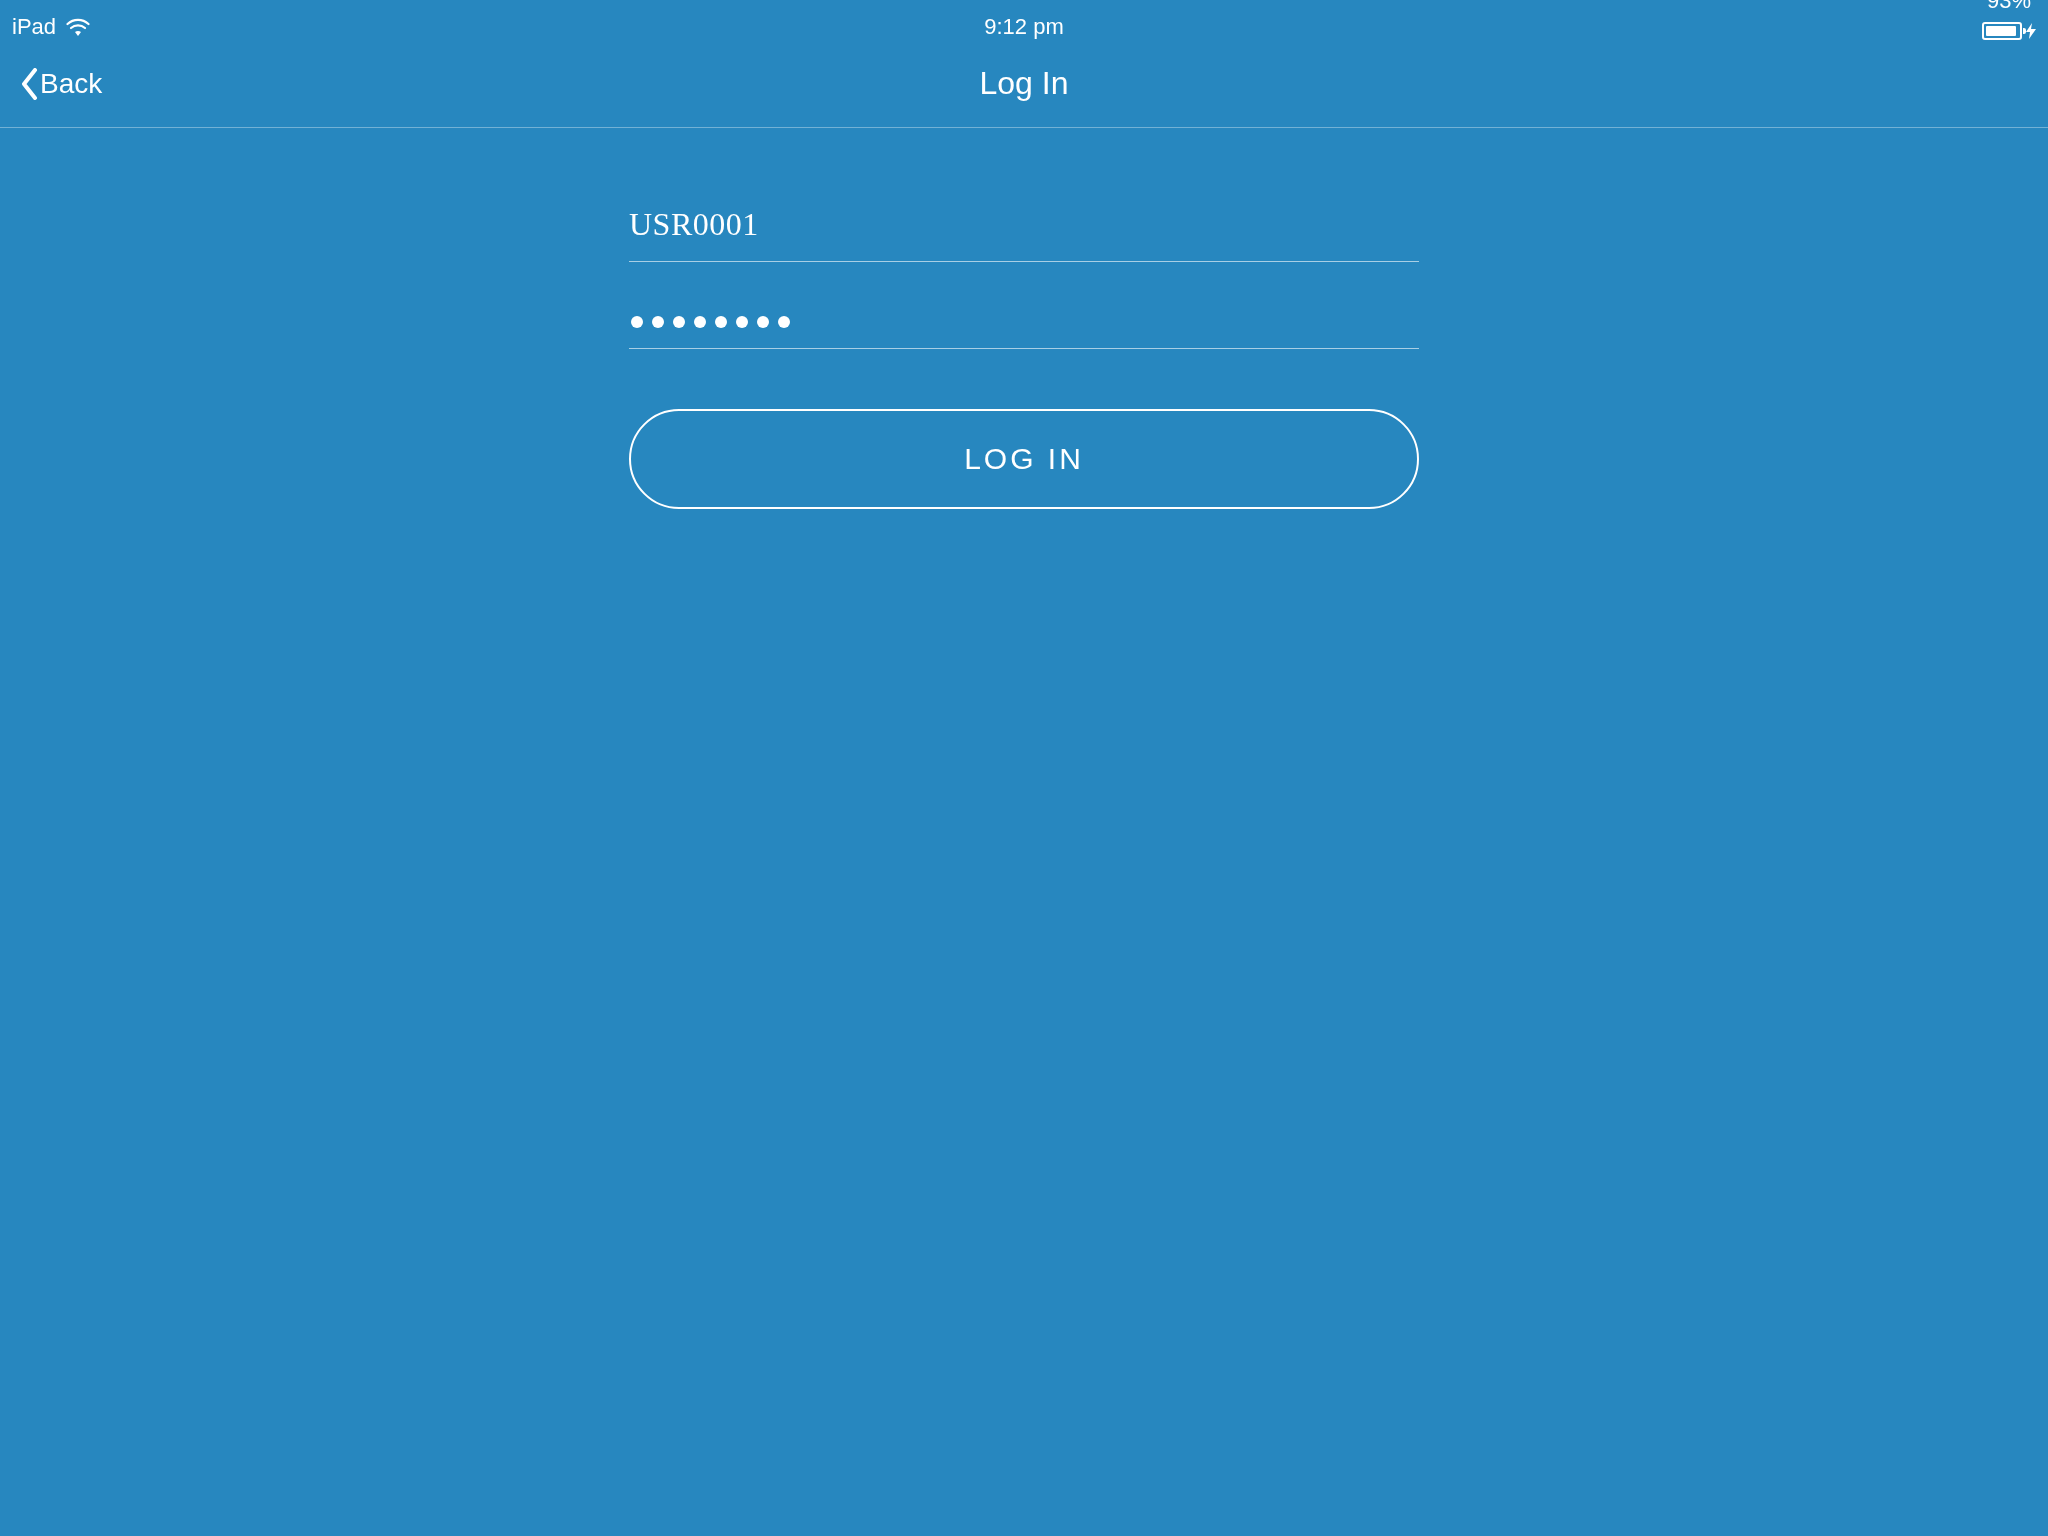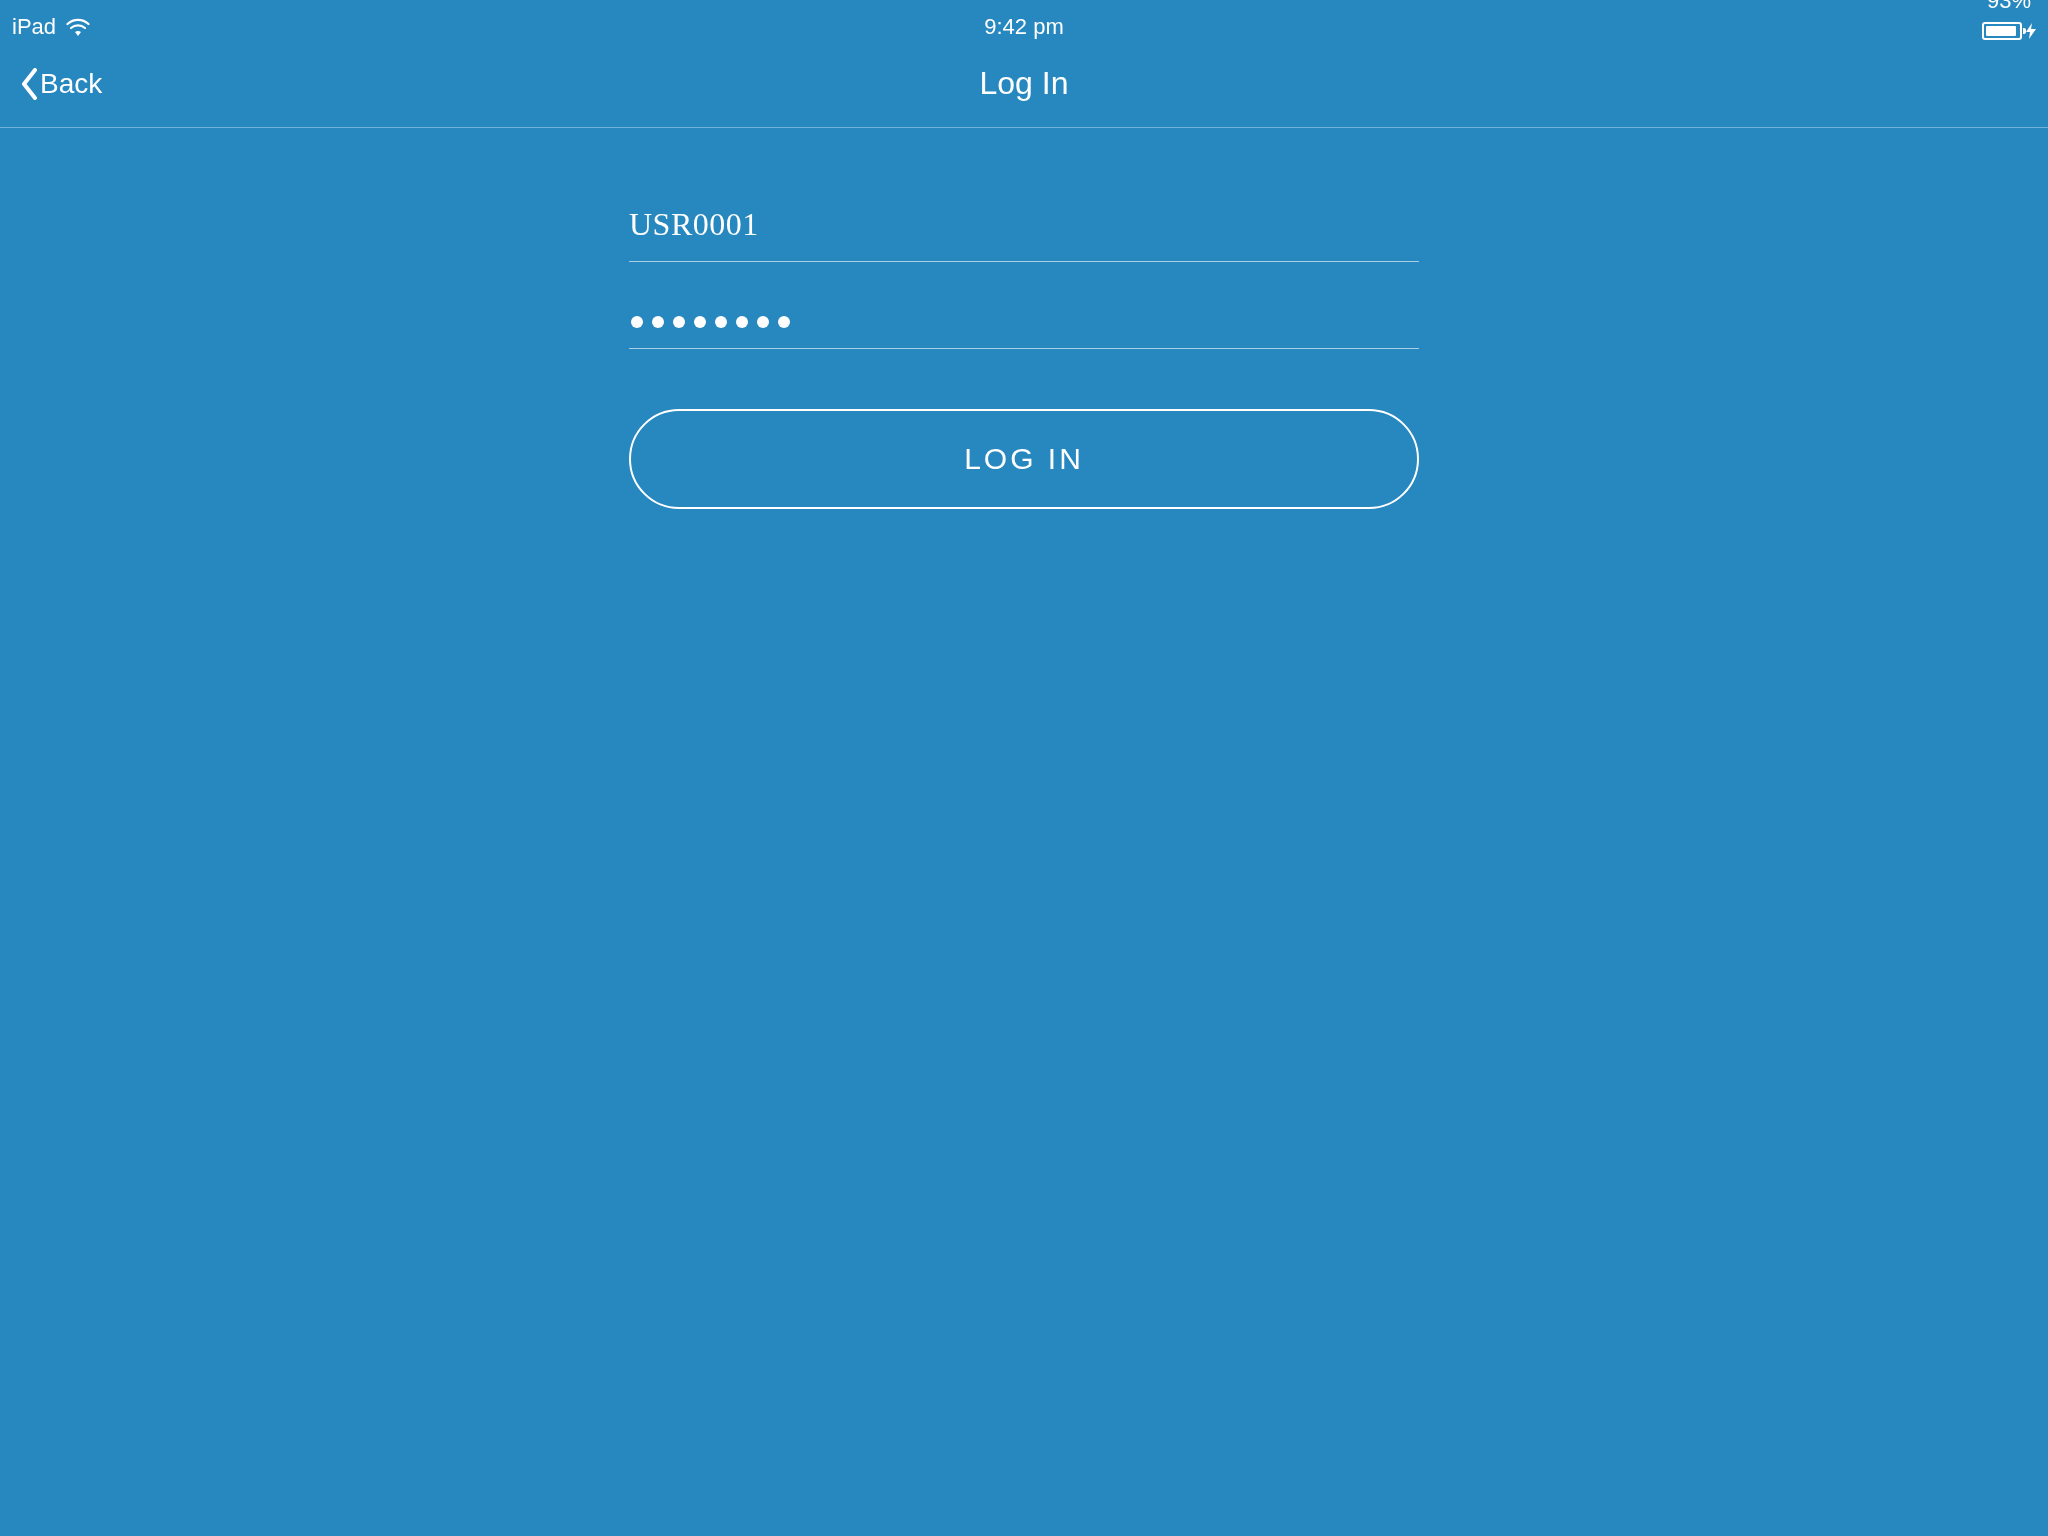--- a/index.html
+++ b/index.html
@@ -165,21 +165,21 @@
   <div class="status-left">
     <span>iPad</span>
     <span class="wifi-icon">
       <svg width="24" height="18" viewBox="0 0 24 18">
         <path d="M12 18 L9 14 C10.8 12.6 13.2 12.6 15 14 Z" fill="#ffffff"></path>
         <path d="M5 10 C9 6.5 15 6.5 19 10" stroke="#ffffff" stroke-width="2.2" fill="none" stroke-linecap="round"></path>
         <path d="M1.5 6 C7.5 0.5 16.5 0.5 22.5 6" stroke="#ffffff" stroke-width="2.2" fill="none" stroke-linecap="round"></path>
       </svg>
     </span>
   </div>
-  <div class="status-center">9:42 pm</div>
+  <div class="status-center">9:12 pm</div>
   <div class="status-right">
     <span class="lock-icon">
       <svg width="22" height="22" viewBox="0 0 22 22">
         <circle cx="11" cy="11" r="9" stroke="#ffffff" stroke-width="1.8" fill="none"></circle>
         <rect x="8" y="10" width="6" height="5" rx="1" fill="#ffffff"></rect>
         <path d="M9 10 V8.5 a2 2 0 0 1 4 0 V10" stroke="#ffffff" stroke-width="1.4" fill="none"></path>
       </svg>
     </span>
     <span class="bt-icon" style="opacity:0.55">
       <svg width="14" height="22" viewBox="0 0 14 22">

